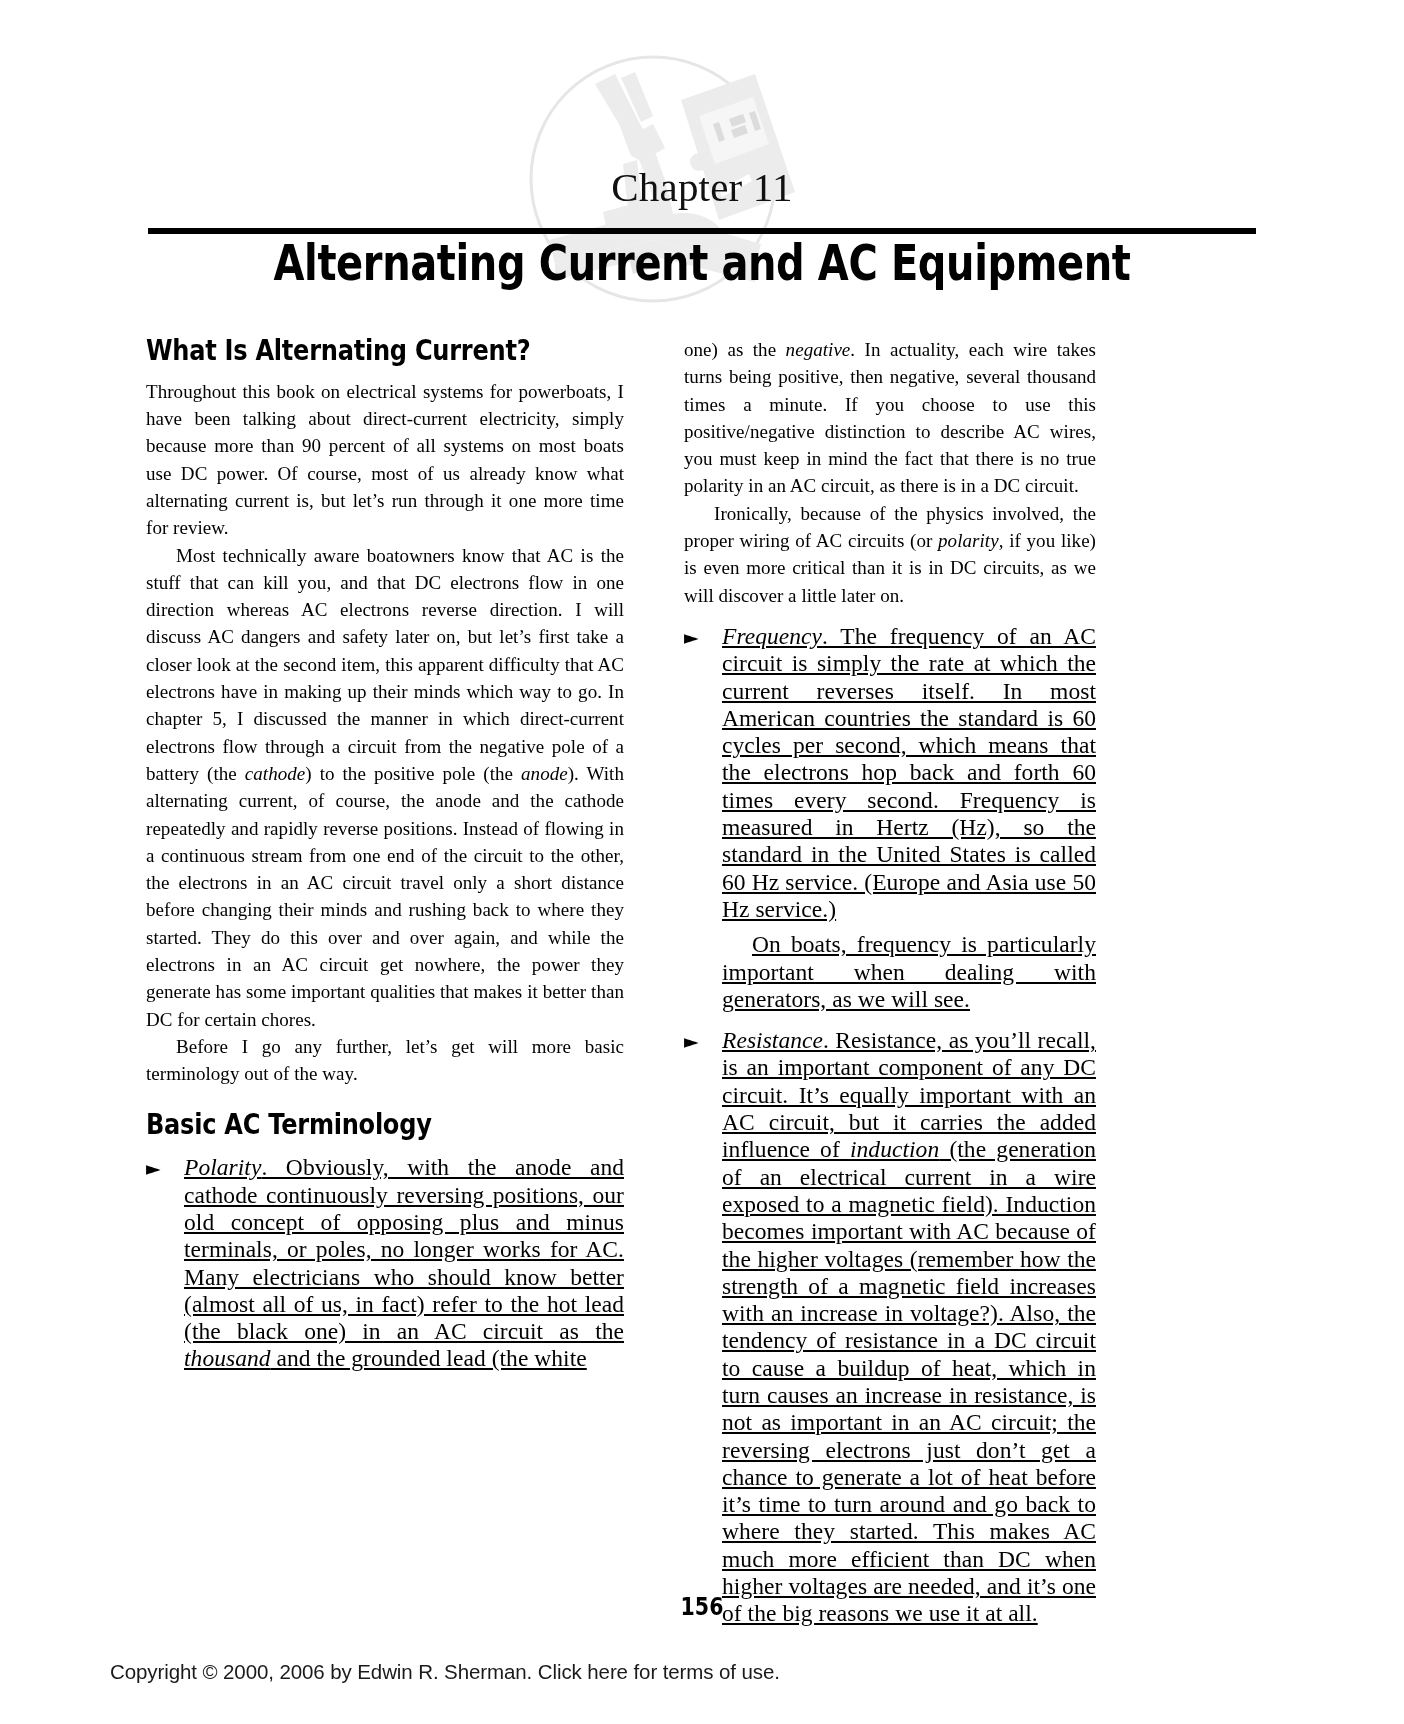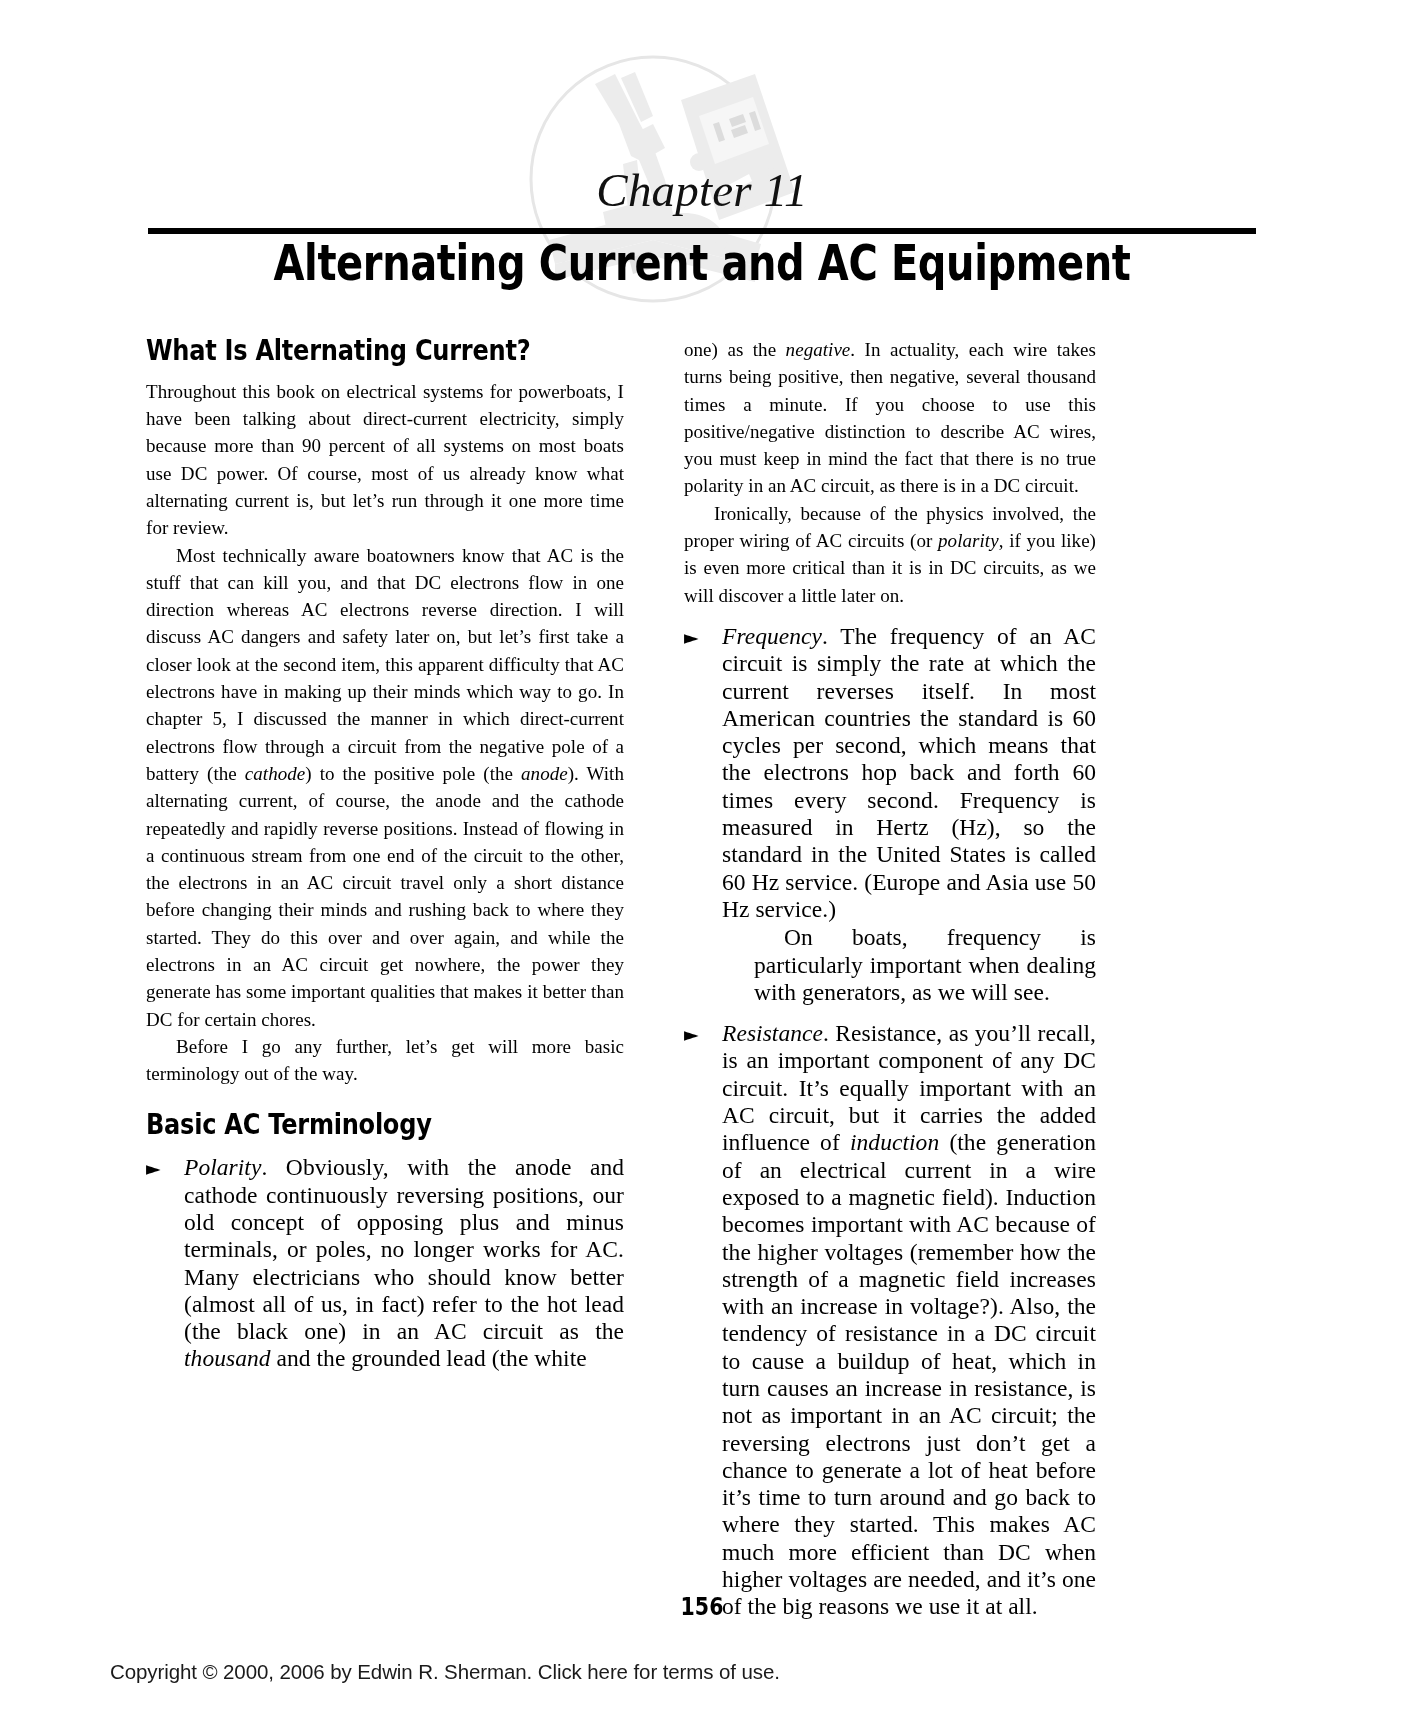--- a/index.html
+++ b/index.html
@@ -33,25 +33,24 @@
   }
 
   
   .chapter-label {
     position: absolute;
     left: 0;
     right: 0;
     top: 167px;
     text-align: center;
     font-family: "Liberation Serif", "DejaVu Serif", serif;
-    font-size: 47px;
+    font-size: 41px;
     line-height: 1.0;
     letter-spacing: 0.2px;
     color: #111;
-    font-style: italic;
   }
 
   .title-rule {
     position: absolute;
     left: 148px;
     top: 228px;
     width: 1108px;
     height: 6px;
     background: #000;
   }
@@ -116,20 +115,21 @@
     width: 38px;
     font-family: "DejaVu Sans", "Liberation Sans", sans-serif;
     font-size: 19px;
     line-height: 29px;
     color: #000;
   }
   .bullet-body {
     flex: 1 1 auto;
     text-align: justify;
     letter-spacing: 0.05px;
+    text-decoration: underline;
   }
 
   em { font-style: italic; }
 
   
   .page-number {
     position: absolute;
     left: 0;
     right: 0;
     top: 1592px;
@@ -237,21 +237,21 @@
 
     <p class="body">one) as the <em>negative</em>. In actuality, each wire takes turns being positive, then negative, several thousand times a minute. If you choose to use this positive/negative distinction to describe AC wires, you must keep in mind the fact that there is no true polarity in an AC circuit, as there is in a DC circuit.</p>
 
     <p class="body indent">Ironically, because of the physics involved, the proper wiring of AC circuits (or <em>polarity</em>, if you like) is even more critical than it is in DC circuits, as we will discover a little later on.</p>
 
     <div class="bullet-item">
       <span class="bullet-marker">►</span>
       <span class="bullet-body"><em>Frequency</em>. The frequency of an AC circuit is simply the rate at which the current reverses itself. In most American countries the standard is 60 cycles per second, which means that the electrons hop back and forth 60 times every second. Frequency is measured in Hertz (Hz), so the standard in the United States is called 60 Hz service. (Europe and Asia use 50 Hz service.)</span>
     </div>
 
-    <div class="bullet-item" style="margin-top:1px;gap:32px;">
+    <div class="bullet-item" style="margin-top:8px;">
       <span class="bullet-marker"></span>
       <span class="bullet-body" style="text-indent:30px;">On boats, frequency is particularly important when dealing with generators, as we will see.</span>
     </div>
 
     <div class="bullet-item">
       <span class="bullet-marker">►</span>
       <span class="bullet-body"><em>Resistance</em>. Resistance, as you’ll recall, is an important component of any DC circuit. It’s equally important with an AC circuit, but it carries the added influence of <em>induction</em> (the generation of an electrical current in a wire exposed to a magnetic field). Induction becomes important with AC because of the higher voltages (remember how the strength of a magnetic field increases with an increase in voltage?). Also, the tendency of resistance in a DC circuit to cause a buildup of heat, which in turn causes an increase in resistance, is not as important in an AC circuit; the reversing electrons just don’t get a chance to generate a lot of heat before it’s time to turn around and go back to where they started. This makes AC much more efficient than DC when higher voltages are needed, and it’s one of the big reasons we use it at all.</span>
     </div>
 
   </div>

